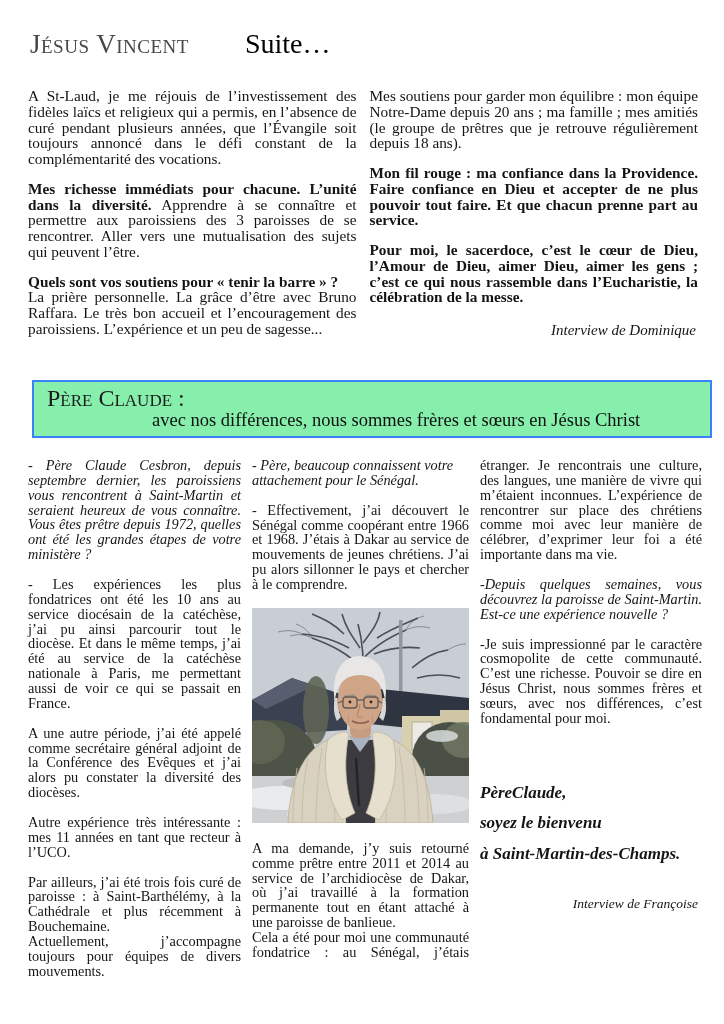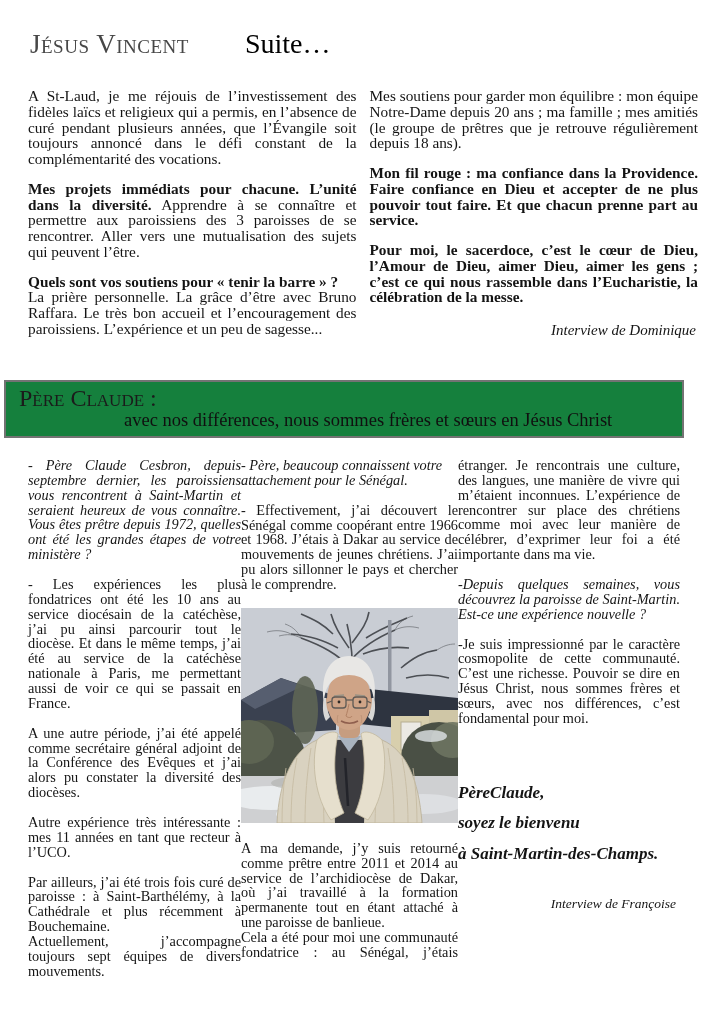--- a/index.html
+++ b/index.html
@@ -12,26 +12,26 @@
   .header .title{font-variant:small-caps;font-size:27px;color:#474747;letter-spacing:.5px;}
   .header .suite{font-size:28px;color:#000;margin-left:56px;}
   
   .top-cols{position:absolute;left:28px;top:88px;width:670px;display:flex;gap:13px;}
   .top-col{width:329px;font-size:15.3px;line-height:1.03;text-align:justify;}
   .top-col p{margin:0 0 14px;}
   .b{font-weight:bold;}
   .bold-block{font-weight:bold;display:block;}
   .sig{display:block;text-align:right;font-style:italic;font-size:15px;margin-top:18px;padding-right:2px;}
   
-  .claude-box{position:absolute;left:4px;top:380px;width:680px;height:58px;
-    border:2px solid #737373;background:#15803d;box-sizing:border-box;}
+  .claude-box{position:absolute;left:32px;top:380px;width:680px;height:58px;
+    border:2px solid #3b82f6;background:#86efac;box-sizing:border-box;}
   .box-title{font-variant:small-caps;font-size:24px;margin:3px 0 0 13px;color:#1b1b1b;}
   .box-sub{font-size:18.5px;margin:-2px 0 0 118px;color:#101010;}
   
-  .bottom-cols{position:absolute;left:28px;top:458px;width:674px;display:flex;}
+  .bottom-cols{position:absolute;left:28px;top:458px;width:674px;display:flex;gap:11px;}
   .bcol{font-size:14.3px;line-height:1.04;text-align:justify;}
   .bcol1{width:213px;}.bcol2{width:217px;}.bcol3{width:222px;}
   .bcol p{margin:0 0 15px;}
   .bcol p.nogap{margin-bottom:0;}
   .it{font-style:italic;}
   .ragged{text-align:left;}
   .fjust{text-align:justify;text-align-last:justify;}
   .photo{display:block;width:217px;height:215px;margin:16px 0 18px;}
   .welcome{margin-top:58px;font-weight:bold;font-style:italic;font-size:17px;}
   .welcome div{margin:0 0 13px;}
@@ -42,21 +42,21 @@
 
 <div class="sheet">
 
   <div class="header">
     <span class="title">Jésus Vincent</span><span class="suite">Suite…</span>
   </div>
 
   <div class="top-cols">
     <div class="top-col">
       <p>A St-Laud, je me réjouis de l’investissement des fidèles laïcs et religieux qui a permis, en l’absence de curé pendant plusieurs années, que l’Évangile soit toujours annoncé dans le défi constant de la complémentarité des vocations.</p>
-      <p><span class="b">Mes projets immédiats pour chacune. L’unité dans la diversité.</span><span> Apprendre à se connaître et permettre aux paroissiens des 3 paroisses de se rencontrer. Aller vers une mutualisation des sujets qui peuvent l’être.</span></p>
+      <p><span class="b">Mes richesse immédiats pour chacune. L’unité dans la diversité.</span><span> Apprendre à se connaître et permettre aux paroissiens des 3 paroisses de se rencontrer. Aller vers une mutualisation des sujets qui peuvent l’être.</span></p>
       <p><span class="bold-block">Quels sont vos soutiens pour « tenir la barre » ?</span><span>La prière personnelle. La grâce d’être avec Bruno Raffara. Le très bon accueil et l’encouragement des paroissiens. L’expérience et un peu de sagesse...</span></p>
     </div>
     <div class="top-col">
       <p>Mes soutiens pour garder mon équilibre : mon équipe Notre-Dame depuis 20 ans ; ma famille ; mes amitiés (le groupe de prêtres que je retrouve régulièrement depuis 18 ans).</p>
       <p class="b">Mon fil rouge : ma confiance dans la Providence. Faire confiance en Dieu et accepter de ne plus pouvoir tout faire. Et que chacun prenne part au service.</p>
       <p class="b">Pour moi, le sacerdoce, c’est le cœur de Dieu, l’Amour de Dieu, aimer Dieu, aimer les gens ; c’est ce qui nous rassemble dans l’Eucharistie, la célébration de la messe.</p>
       <span class="sig">Interview de Dominique</span>
     </div>
   </div>
 
@@ -66,21 +66,21 @@
   </div>
 
   <div class="bottom-cols">
 
     <div class="bcol bcol1">
       <p class="it">- Père Claude Cesbron, depuis septembre dernier, les paroissiens vous rencontrent à Saint-Martin et seraient heureux de vous connaître. Vous êtes prêtre depuis 1972, quelles ont été les grandes étapes de votre ministère ?</p>
       <p>- Les expériences les plus fondatrices ont été les 10 ans au service diocésain de la catéchèse, j’ai pu ainsi parcourir tout le diocèse. Et dans le même temps, j’ai été au service de la catéchèse nationale à Paris, me permettant aussi de voir ce qui se passait en France.</p>
       <p>A une autre période, j’ai été appelé comme secrétaire général adjoint de la Conférence des Evêques et j’ai alors pu constater la diversité des diocèses.</p>
       <p>Autre expérience très intéressante : mes 11 années en tant que recteur à l’UCO.</p>
       <p class="nogap">Par ailleurs, j’ai été trois fois curé de paroisse : à Saint-Barthélémy, à la Cathédrale et plus récemment à Bouchemaine.</p>
-      <p>Actuellement, j’accompagne toujours sept équipes de divers mouvements.</p>
+      <p>Actuellement, j’accompagne toujours pour équipes de divers mouvements.</p>
     </div>
 
     <div class="bcol bcol2">
       <p class="it ragged">- Père, beaucoup connaissent votre attachement pour le Sénégal.</p>
       <p>- Effectivement, j’ai découvert le Sénégal comme coopérant entre 1966 et 1968. J’étais à Dakar au service de mouvements de jeunes chrétiens. J’ai pu alors sillonner le pays et chercher à le comprendre.</p>
 
       <svg class="photo" viewBox="0 0 217 215" preserveAspectRatio="none" xmlns="http://www.w3.org/2000/svg">
         <rect x="0" y="0" width="217" height="215" fill="#c9cdd4"></rect>
         <g stroke="#3f4247" fill="none" stroke-width="1.6" opacity="0.9">
           <path d="M112,100 C110,70 114,45 106,16"></path>

